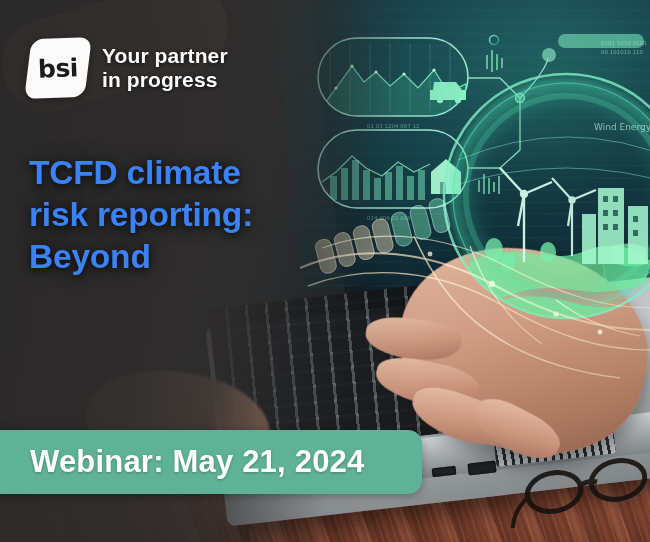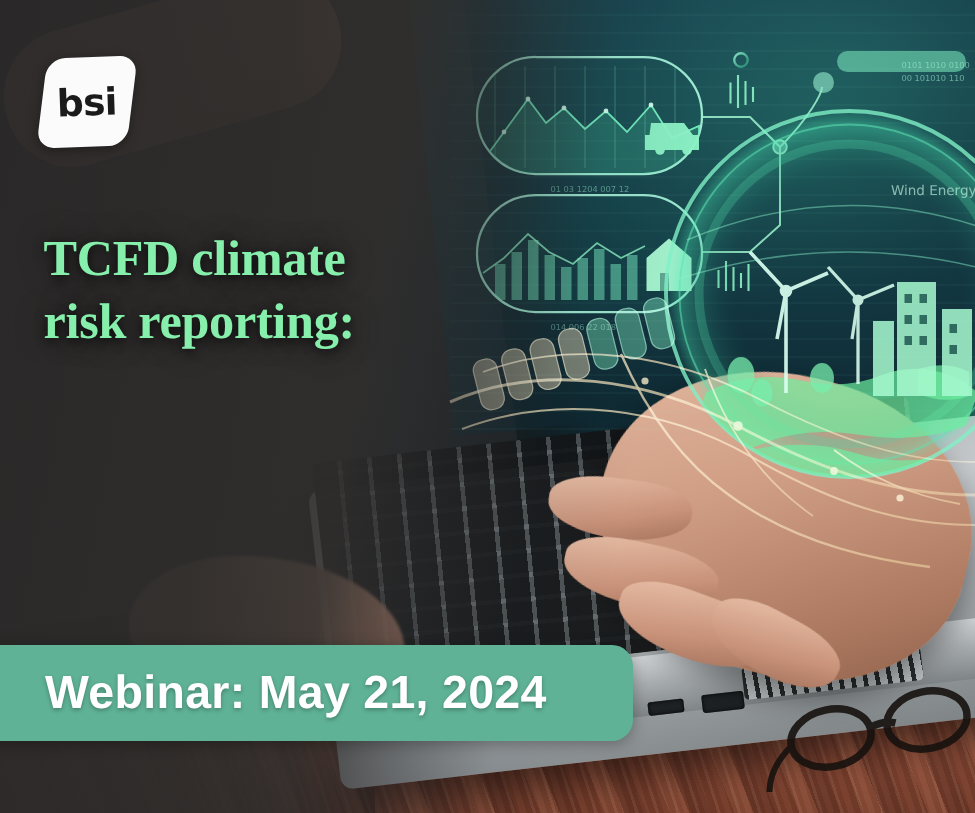--- a/index.html
+++ b/index.html
@@ -162,24 +162,23 @@
     line-height:1;
   }
   .tagline{
     color:#fff; font-size:21px; line-height:1.16; font-weight:600;
     letter-spacing:.1px;
     text-shadow:0 1px 4px rgba(0,0,0,.65);
   }
 
   .headline{
     position:absolute; left:29px; top:152px; width:300px;
-    color:#86efac; font-weight:700; font-size:33.5px; line-height:1.26;
+    color:#3b82f6; font-weight:700; font-size:33.5px; line-height:1.26;
     letter-spacing:-.2px;
     text-shadow:0 2px 7px rgba(0,0,0,.72), 0 0 22px rgba(0,0,0,.45);
-    font-family:Liberation Serif, serif;
   }
 
   .pill{
     position:absolute; left:-22px; top:430px; width:444px; height:64px;
     background:#5fb296;
     border-radius:14px;
     box-shadow:0 2px 10px rgba(0,0,0,.3);
     display:flex; align-items:center;
   }
   .pill-text{
@@ -417,24 +416,29 @@
       </g>
     </svg>
   </div>
 
   <div class="layer bg-leftdark"></div>
 
   <div class="logo-row">
     <div class="bsi-mark">
       <span>bsi</span>
     </div>
+    <div class="tagline">
+      <div>Your partner</div>
+      <div>in progress</div>
+    </div>
   </div>
 
   <div class="headline">
     <div>TCFD climate</div>
     <div>risk reporting:</div>
+    <div>Beyond</div>
   </div>
 
   <div class="pill">
     <div class="pill-text">Webinar: May 21, 2024</div>
   </div>
 
 </div>
 
 </body></html>

